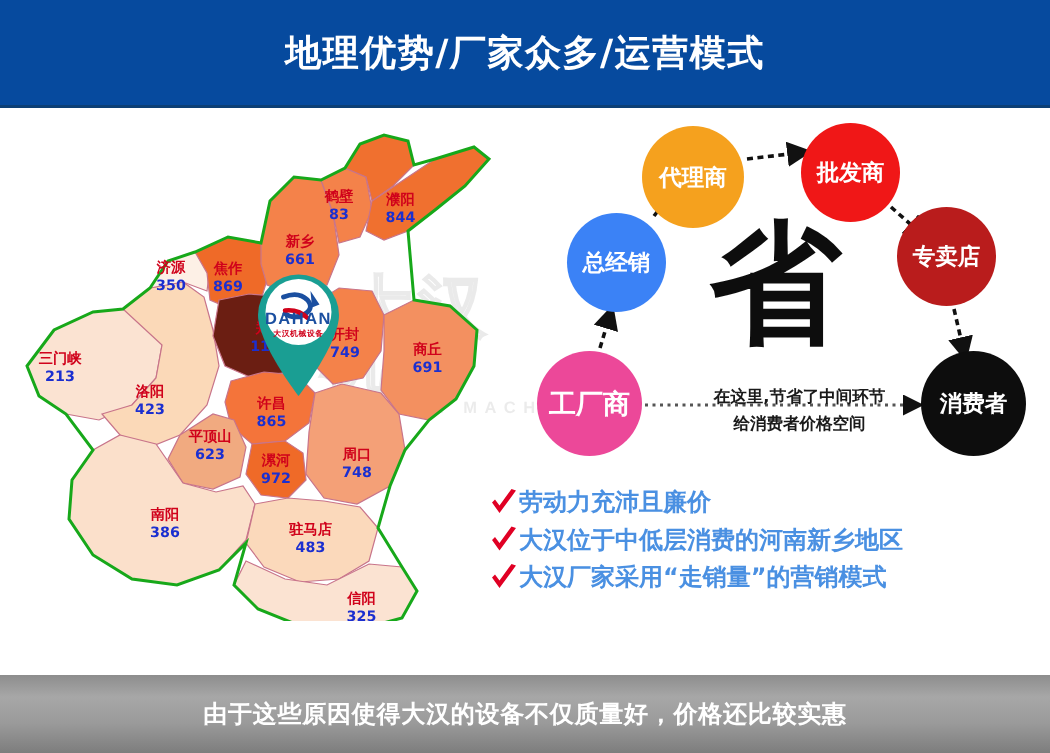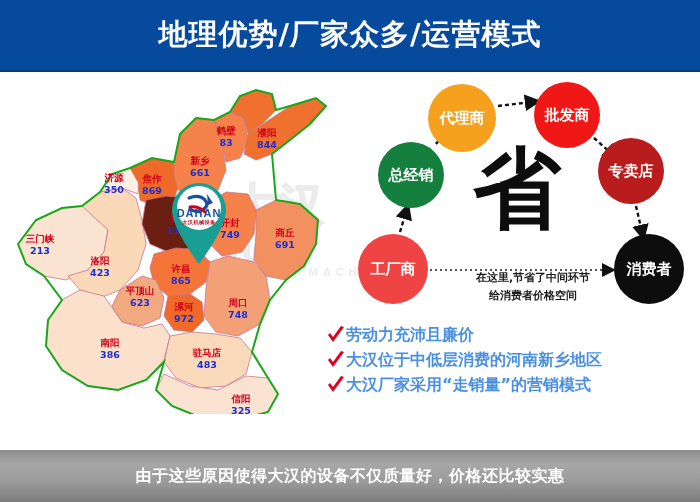--- a/index.html
+++ b/index.html
@@ -17,21 +17,21 @@
   }
 
   
   .header{
     position:absolute;left:0;top:0;width:700px;height:70px;
     background:#064a9e;
     display:flex;align-items:center;justify-content:center;
   }
   .header-title{
     color:#ffffff;
-    font-size:29px;
+    font-size:24px;
     font-weight:bold;
     letter-spacing:1px;
     white-space:nowrap;
     font-family:"DejaVu Sans","Liberation Sans",sans-serif;
   }
   .header-rule{
     position:absolute;left:0;top:70px;width:700px;height:2px;
     background:#0c3f75;
   }
 
@@ -100,36 +100,36 @@
   .node{
     position:absolute;border-radius:50%;
     display:flex;align-items:center;justify-content:center;
     font-family:"DejaVu Sans","Liberation Sans",sans-serif;
     font-weight:bold;color:#ffffff;
     white-space:nowrap;
     box-sizing:border-box;
   }
   .n-agent   {left:88px; top:8px;  width:68px;height:68px;background:#f5a11e;font-size:15px;}
   .n-whole   {left:194px;top:6px;  width:66px;height:66px;background:#f01717;font-size:15px;}
-  .n-general {left:38px; top:66px; width:66px;height:66px;background:#15803d;font-size:15px;}
+  .n-general {left:38px; top:66px; width:66px;height:66px;background:#3b82f6;font-size:15px;}
   .n-store   {left:258px;top:62px; width:66px;height:66px;background:#b91c1c;font-size:15px;}
-  .n-factory {left:18px; top:158px;width:70px;height:70px;background:#ef4444;font-size:15px;}
+  .n-factory {left:18px; top:158px;width:70px;height:70px;background:#ec4899;font-size:18px;}
   .n-consumer{left:274px;top:158px;width:70px;height:70px;background:#0d0d0d;font-size:15px;}
 
   .sheng{
     position:absolute;left:122px;top:58px;width:110px;height:110px;
     display:flex;align-items:center;justify-content:center;
     font-family:"DejaVu Sans","Liberation Sans",sans-serif;
     font-size:88px;font-weight:bold;color:#0d0d0d;line-height:1;
   }
   .mid-note{
     position:absolute;left:98px;top:180px;width:190px;
     text-align:center;
     font-family:"DejaVu Sans","Liberation Sans",sans-serif;
-    font-size:11px;font-weight:bold;color:#1a1a1a;line-height:1.65;margin-top:13px;
+    font-size:11px;font-weight:bold;color:#1a1a1a;line-height:1.65;
   }
   .flow svg.arrows{position:absolute;left:0;top:0;}
 
   
   .bullets{
     position:absolute;left:326px;top:252px;width:372px;
   }
   .bullet{
     display:flex;align-items:flex-start;margin-bottom:3px;
   }

